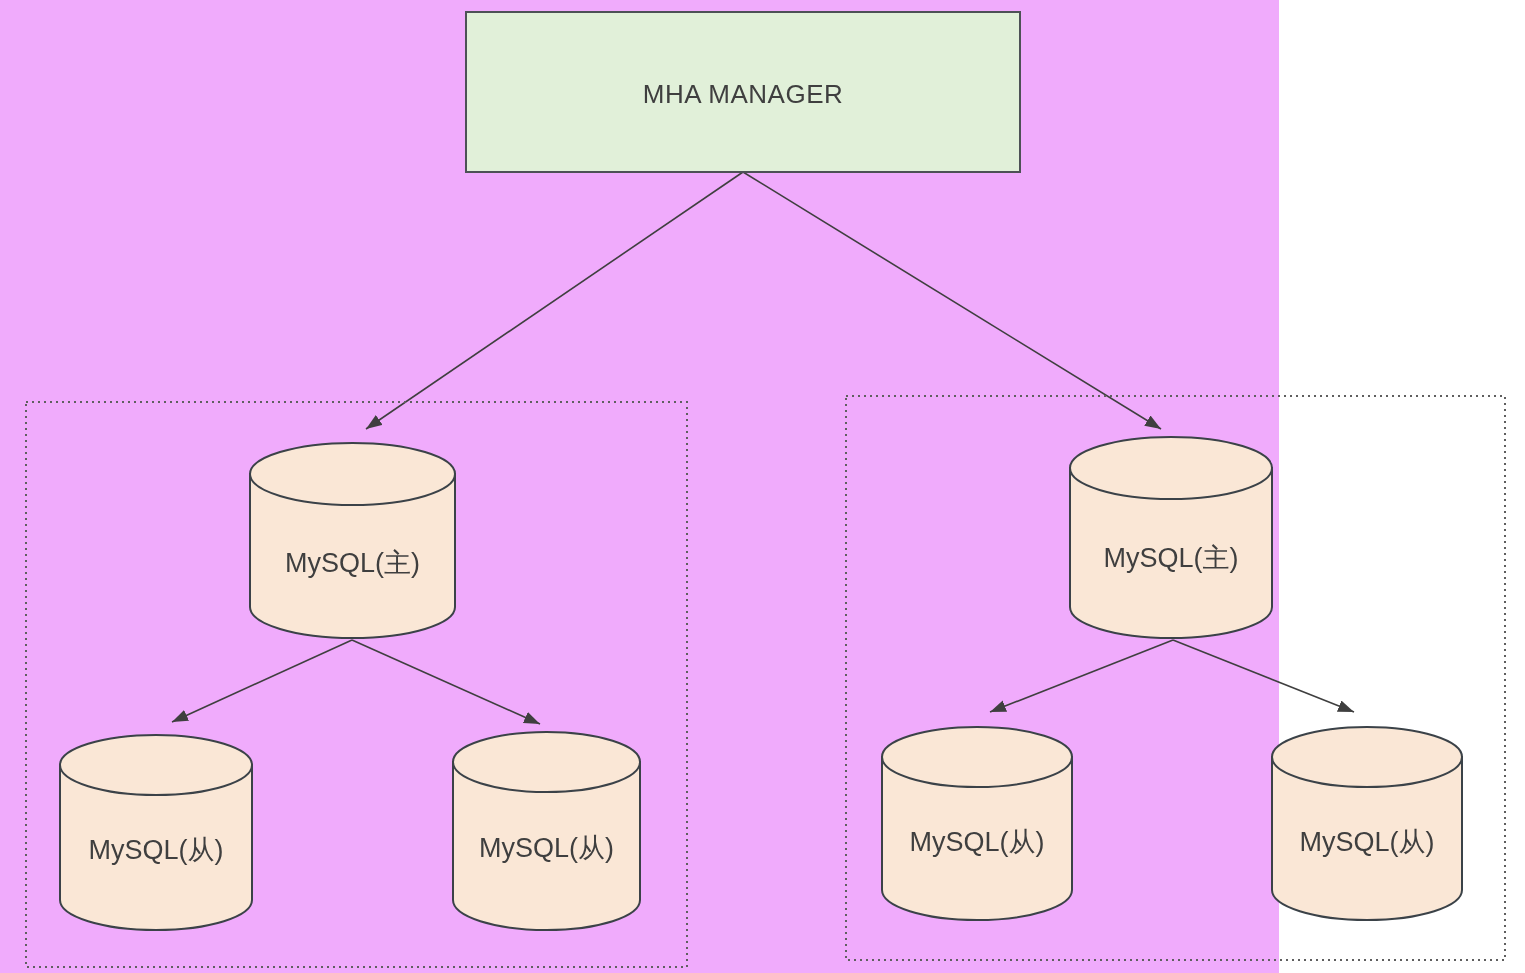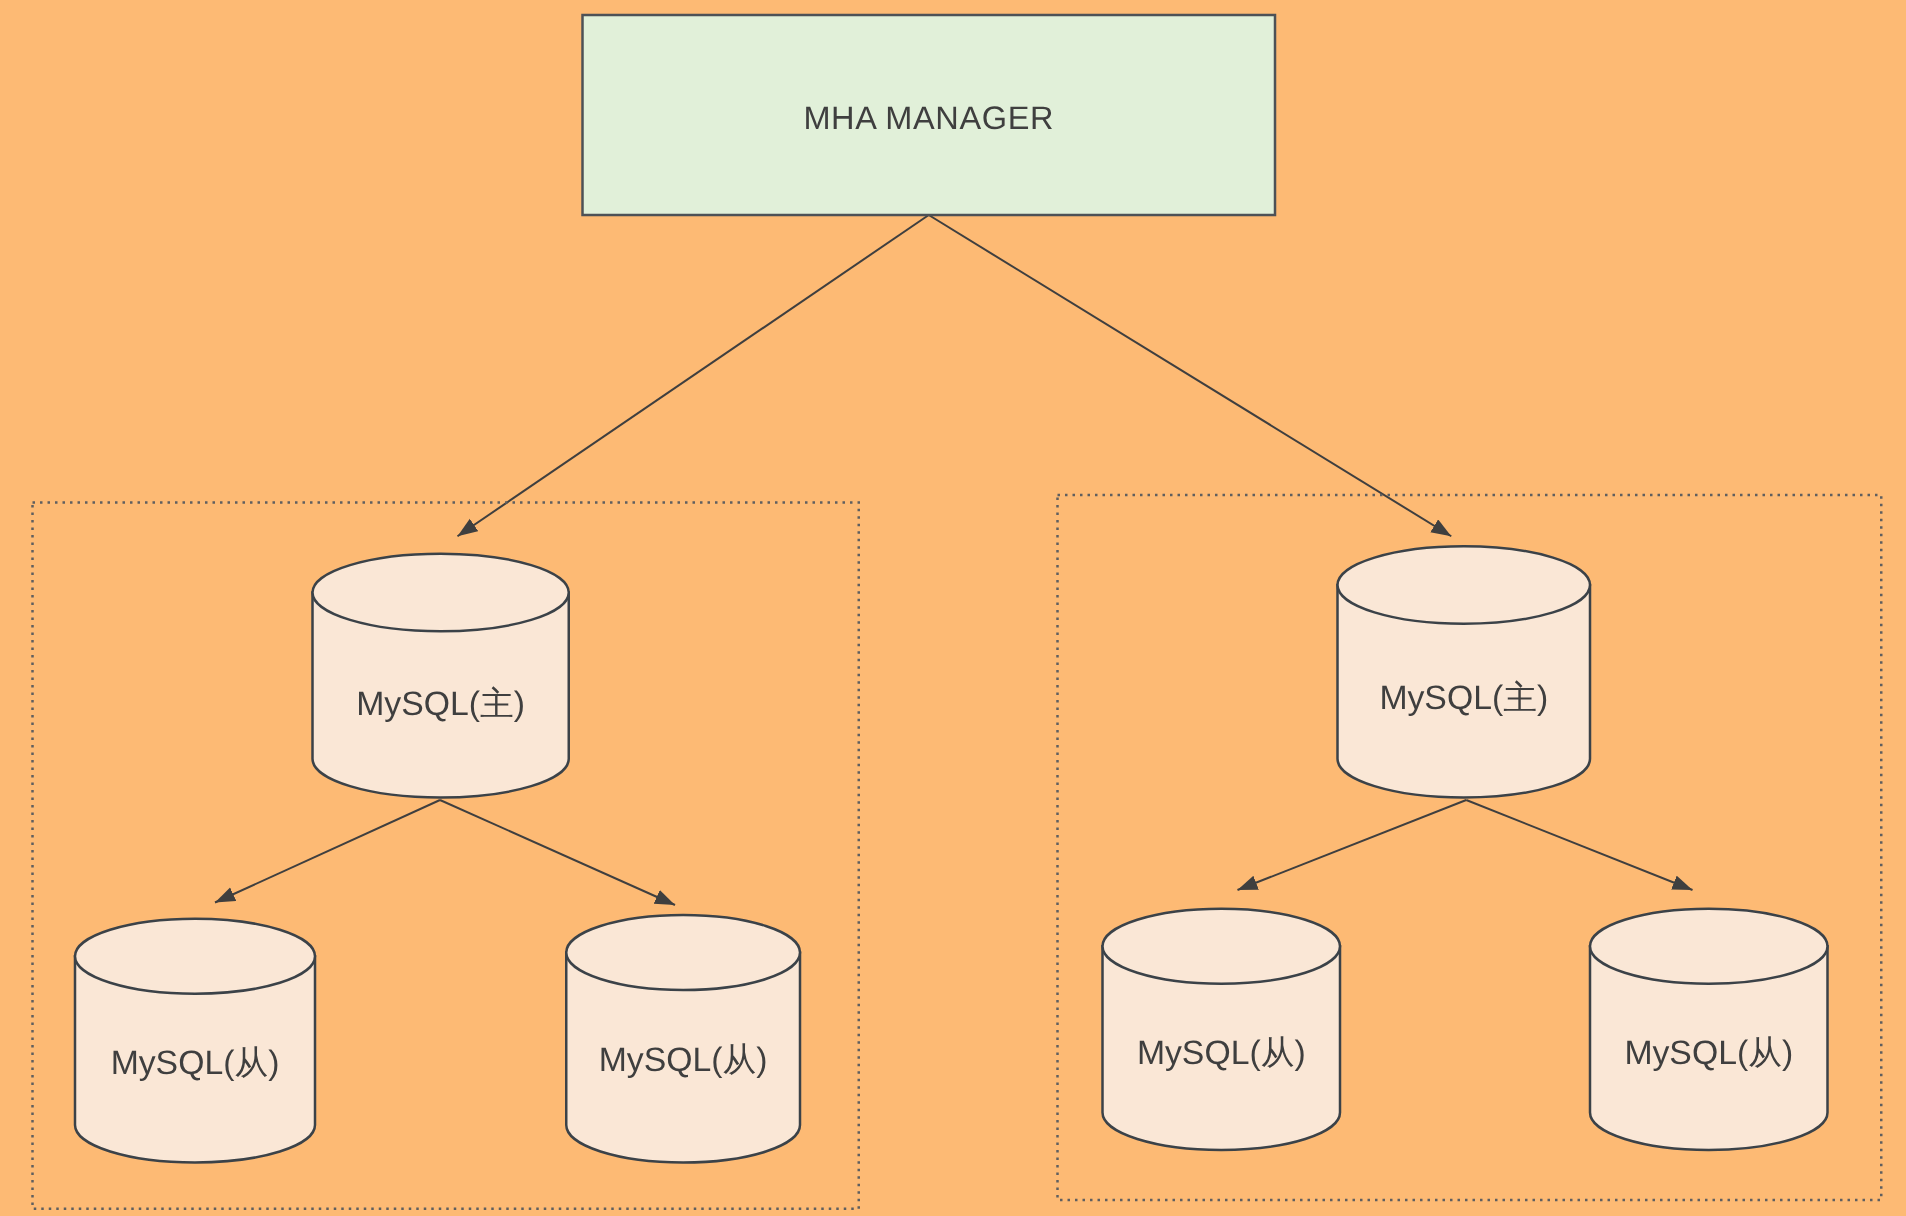--- a/index.html
+++ b/index.html
@@ -5,23 +5,23 @@
   html, body {
     margin: 0;
     padding: 0;
     background: #ffffff;
     width: 1525px;
     height: 973px;
     overflow: hidden;
   }
   .canvas {
     position: relative;
-    width: 1525px;
+    width: 1279px;
     height: 973px;
-    background: #fdba74;
+    background: #f0abfc;
   }
   svg {
     display: block;
     font-family: "Liberation Sans", "DejaVu Sans", sans-serif;
   }
   .label {
     fill: #3f3f3f;
     text-anchor: middle;
     dominant-baseline: central;
   }

